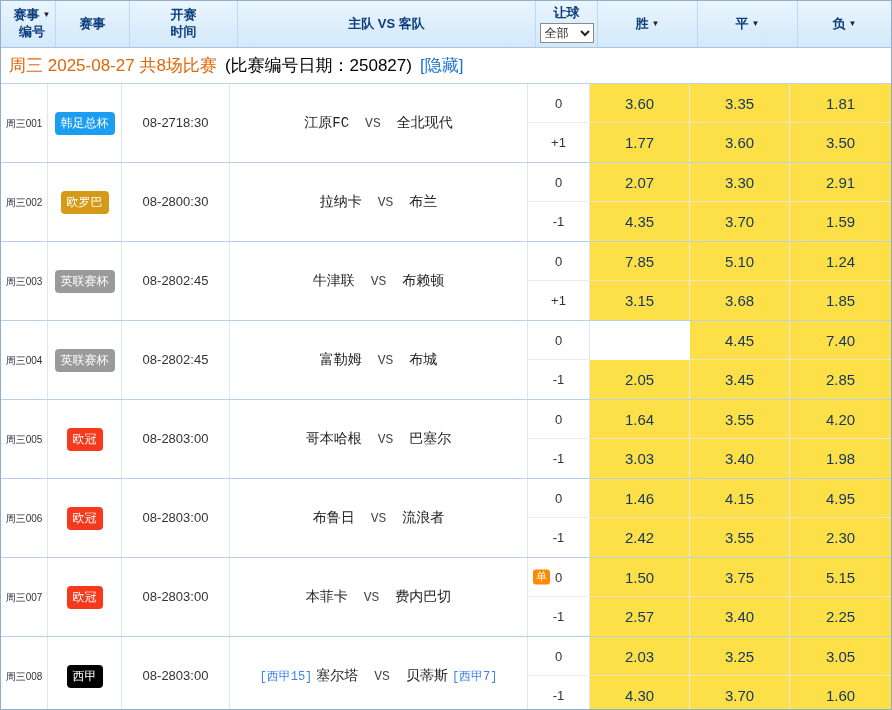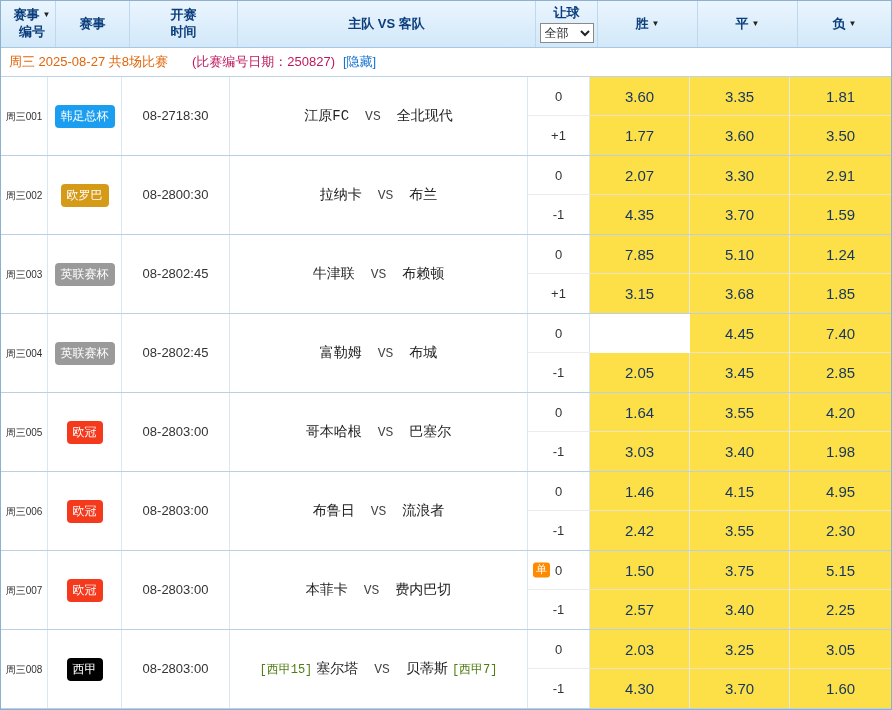--- a/index.html
+++ b/index.html
@@ -13,45 +13,45 @@
   .hcell { display:flex; flex-direction:column; align-items:center; justify-content:center;
            color:#0b3d7c; font-size:13px; font-weight:bold; line-height:1.3;
            border-right:1px solid #bfd8ec; }
   .hcell.lastcol { border-right:none; }
   .hrow { display:flex; align-items:center; }
   .tri { font-size:8px; color:#222; margin-left:3px; }
   .hcell select { width:54px; height:20px; font-size:12px; margin-top:2px; border:1px solid #8a8a8a;
                   background:#fff; color:#222; font-family:inherit; }
 
   
-  .subheader { height:29px; display:flex; align-items:center; gap:8px; padding-left:8px;
-               background:#fff; border-bottom:1px solid #bcd3e8; font-size:13px; }
+  .subheader { height:36px; display:flex; align-items:center; gap:8px; padding-left:8px;
+               background:#fff; border-bottom:1px solid #bcd3e8; font-size:17px; }
   .sub-summary { color:#e1650a; }
-  .sub-detail { color:#be185d;margin-left:16px; }
+  .sub-detail { color:#000000; }
   .sub-hide { color:#1673d2; cursor:pointer; text-decoration:none; }
 
   
   .match-row { display:grid; grid-template-columns:var(--cols); grid-template-rows:1fr 1fr;
                height:79px; border-bottom:1px solid #b9d0e7; }
   .mcell { display:flex; align-items:center; justify-content:center; border-right:1px solid #dbe6f1; }
   .c-no     { grid-column:1; grid-row:1/3; flex-direction:row; font-size:10px; color:#333; line-height:1.7; }
   .c-league { grid-column:2; grid-row:1/3; }
   .c-time   { grid-column:3; grid-row:1/3; flex-direction:row; font-size:13px; color:#333; line-height:1.7; }
   .c-teams  { grid-column:4; grid-row:1/3; font-size:14px; color:#222;font-family:Liberation Mono, monospace; }
   .c-hand   { grid-column:5; position:relative; font-size:13px; color:#333; }
   .cw { grid-column:6; } .cd { grid-column:7; } .cl { grid-column:8; border-right:none; }
   .r1 { grid-row:1; border-bottom:1px solid #ececec; }
   .r2 { grid-row:2; }
   .odd { background:#fde047; font-weight:normal; font-size:15px; color:#16365f;
          border-right:1px solid #e8e8e8; cursor:pointer; }
   .odd.cl { border-right:none; }
   .odd.r1 { border-bottom:1px solid #ece4c4; }
   .badge { color:#fff; font-size:12px; padding:3px 6px; border-radius:4px; white-space:nowrap; }
   .vs { margin:0 16px; font-size:13px; color:#444; }
-  .rank { font-size:12px; color:#4d7c0f; margin:8px 4px; }
+  .rank { font-size:12px; color:#3b82f6; margin:8px 4px; }
   .rank:empty { margin:0; }
   .single-badge { position:absolute; left:5px; top:50%; transform:translateY(-50%);
                   color:#fff; font-size:11px; line-height:1.2; padding:1px 3px; border-radius:3px; }
   .single-badge:empty { display:none; }
 </style>
 </head>
 <body>
 
 <div class="table">
 

